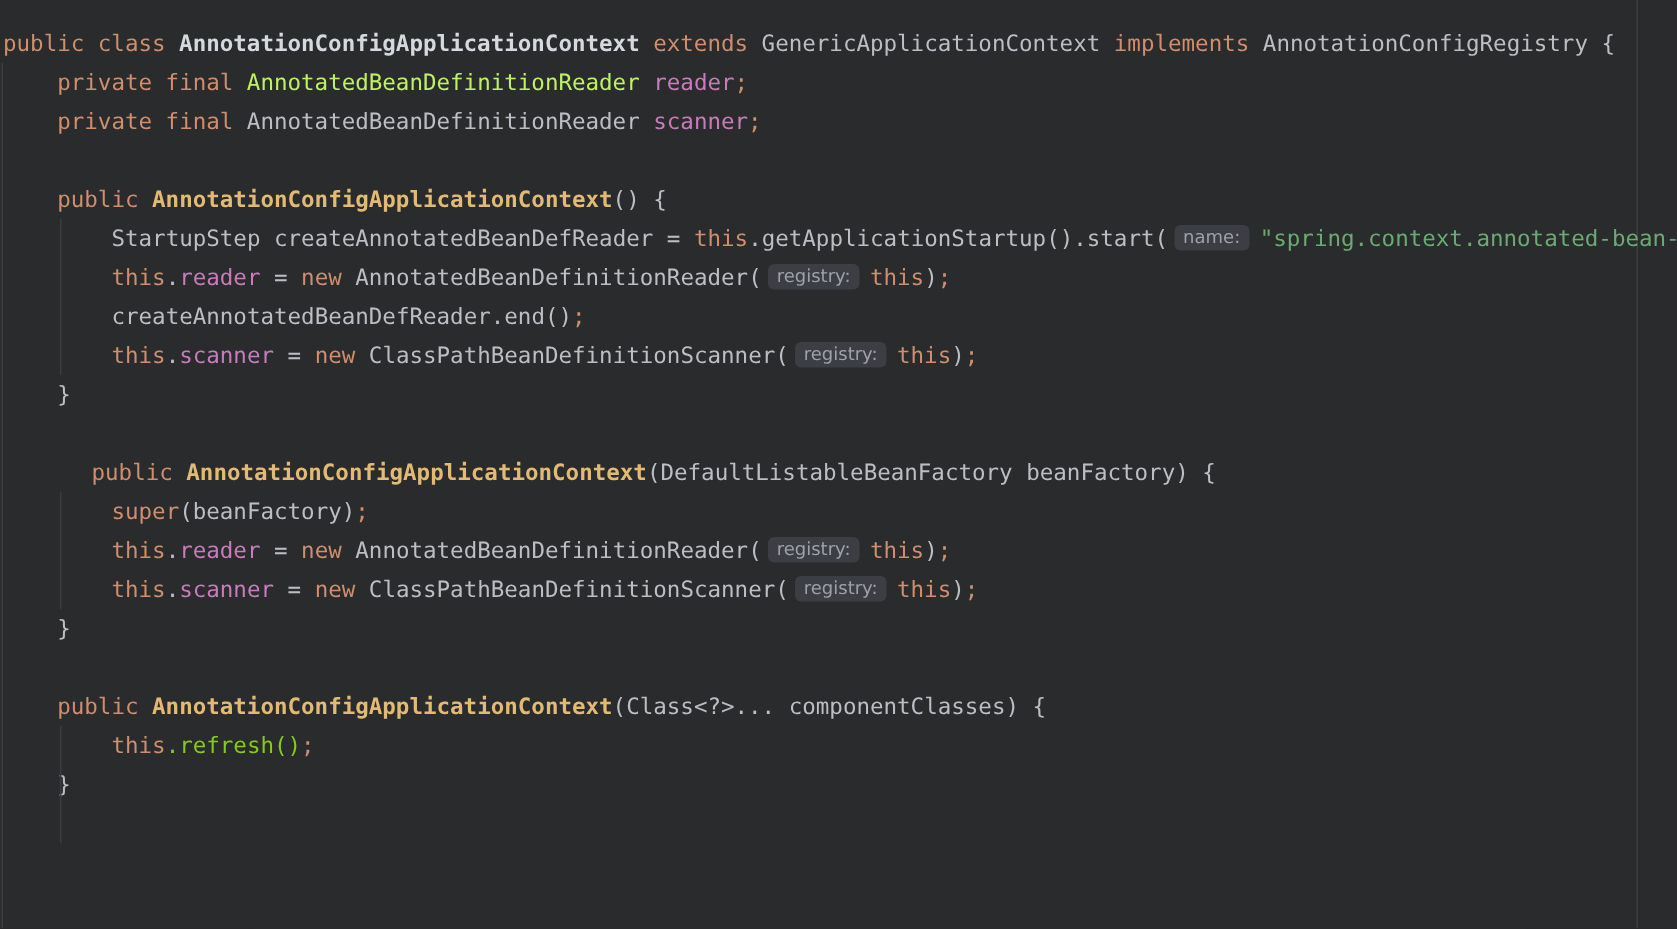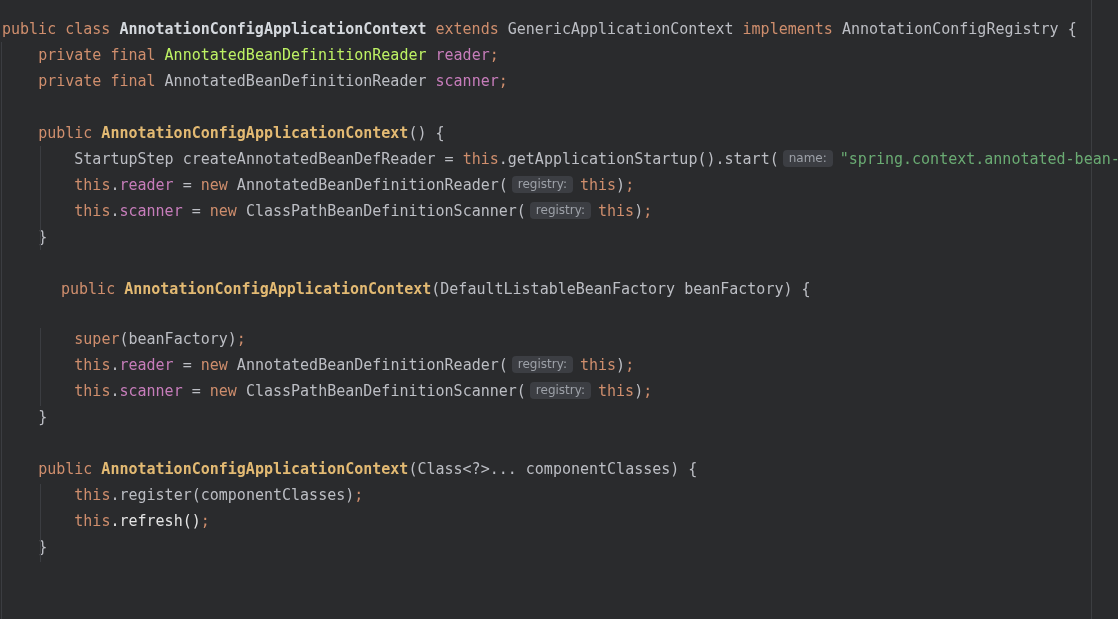--- a/index.html
+++ b/index.html
@@ -38,32 +38,32 @@
   <div class="guide" style="left: 1091px; top: 0px; height: 619px; background: rgb(60, 62, 65);"></div>
 
   <div class="lines">
       <div class="code-line" style="padding-left: 2px;"><span class="tok tok-kw" style="color: rgb(207, 142, 109);">public class </span><span class="tok tok-cdecl" style="color: rgb(213, 217, 222);">AnnotationConfigApplicationContext</span><span class="tok tok-def" style="color: rgb(188, 190, 196);"> </span><span class="tok tok-kw" style="color: rgb(207, 142, 109);">extends</span><span class="tok tok-def" style="color: rgb(188, 190, 196);"> GenericApplicationContext </span><span class="tok tok-kw" style="color: rgb(207, 142, 109);">implements</span><span class="tok tok-def" style="color: rgb(188, 190, 196);"> AnnotationConfigRegistry {</span></div>
       <div class="code-line" style="padding-left: 38.15px;"><span class="tok tok-kw" style="color: rgb(207, 142, 109);">private final </span><span class="tok tok-def" style="color: #bef264; text-align: right;">AnnotatedBeanDefinitionReader </span><span class="tok tok-field" style="color: rgb(199, 125, 187);">reader</span><span class="tok tok-kw" style="color: rgb(207, 142, 109);">;</span></div>
       <div class="code-line" style="padding-left: 38.15px;"><span class="tok tok-kw" style="color: rgb(207, 142, 109);">private final </span><span class="tok tok-def" style="color: rgb(188, 190, 196);">AnnotatedBeanDefinitionReader </span><span class="tok tok-field" style="color: rgb(199, 125, 187);">scanner</span><span class="tok tok-kw" style="color: rgb(207, 142, 109);">;</span></div>
       <div class="code-line" style="padding-left: 2px;"></div>
       <div class="code-line" style="padding-left: 38.15px;"><span class="tok tok-kw" style="color: rgb(207, 142, 109);">public </span><span class="tok tok-mdecl" style="color: rgb(227, 186, 115);">AnnotationConfigApplicationContext</span><span class="tok tok-def" style="color: rgb(188, 190, 196);">() {</span></div>
       <div class="code-line" style="padding-left: 74.3px;"><span class="tok tok-def" style="color: rgb(188, 190, 196);">StartupStep createAnnotatedBeanDefReader = </span><span class="tok tok-kw" style="color: rgb(207, 142, 109);">this</span><span class="tok tok-def" style="color: rgb(188, 190, 196);">.getApplicationStartup().start(</span><span class="inlay" style="color: rgb(157, 161, 168); background: rgb(60, 62, 67);">name:</span><span class="tok tok-str" style="color: rgb(106, 171, 115);">"spring.context.annotated-bean-re</span></div>
       <div class="code-line" style="padding-left: 74.3px;"><span class="tok tok-kw" style="color: rgb(207, 142, 109);">this</span><span class="tok tok-def" style="color: rgb(188, 190, 196);">.</span><span class="tok tok-field" style="color: rgb(199, 125, 187);">reader</span><span class="tok tok-def" style="color: rgb(188, 190, 196);"> = </span><span class="tok tok-kw" style="color: rgb(207, 142, 109);">new</span><span class="tok tok-def" style="color: rgb(188, 190, 196);"> AnnotatedBeanDefinitionReader(</span><span class="inlay" style="color: rgb(157, 161, 168); background: rgb(60, 62, 67);">registry:</span><span class="tok tok-kw" style="color: rgb(207, 142, 109);">this</span><span class="tok tok-def" style="color: rgb(188, 190, 196);">)</span><span class="tok tok-kw" style="color: rgb(207, 142, 109);">;</span></div>
+      <div class="code-line" style="padding-left: 74.3px;"><span class="tok tok-def" style="color: rgb(188, 190, 196);">createAnnotatedBeanDefReader.end()</span><span class="tok tok-kw" style="color: rgb(207, 142, 109);">;</span></div>
       <div class="code-line" style="padding-left: 74.3px;"><span class="tok tok-kw" style="color: rgb(207, 142, 109);">this</span><span class="tok tok-def" style="color: rgb(188, 190, 196);">.</span><span class="tok tok-field" style="color: rgb(199, 125, 187);">scanner</span><span class="tok tok-def" style="color: rgb(188, 190, 196);"> = </span><span class="tok tok-kw" style="color: rgb(207, 142, 109);">new</span><span class="tok tok-def" style="color: rgb(188, 190, 196);"> ClassPathBeanDefinitionScanner(</span><span class="inlay" style="color: rgb(157, 161, 168); background: rgb(60, 62, 67);">registry:</span><span class="tok tok-kw" style="color: rgb(207, 142, 109);">this</span><span class="tok tok-def" style="color: rgb(188, 190, 196);">)</span><span class="tok tok-kw" style="color: rgb(207, 142, 109);">;</span></div>
       <div class="code-line" style="padding-left: 38.15px;"><span class="tok tok-def" style="color: rgb(188, 190, 196);">}</span></div>
       <div class="code-line" style="padding-left: 2px;"></div>
       <div class="code-line" style="padding-left: 61px;"><span class="tok tok-kw" style="color: rgb(207, 142, 109);">public </span><span class="tok tok-mdecl" style="color: rgb(227, 186, 115);">AnnotationConfigApplicationContext</span><span class="tok tok-def" style="color: rgb(188, 190, 196);">(DefaultListableBeanFactory beanFactory) {</span></div>
-      <div class="code-line" style="padding-left: 74.3px; margin-top: 24px;"><span class="tok tok-kw" style="color: rgb(207, 142, 109);">super</span><span class="tok tok-def" style="color: rgb(188, 190, 196);">(beanFactory)</span><span class="tok tok-kw" style="color: rgb(207, 142, 109);">;</span></div>
+      <div class="code-line" style="padding-left: 74.3px;"><span class="tok tok-kw" style="color: rgb(207, 142, 109);">super</span><span class="tok tok-def" style="color: rgb(188, 190, 196);">(beanFactory)</span><span class="tok tok-kw" style="color: rgb(207, 142, 109);">;</span></div>
       <div class="code-line" style="padding-left: 74.3px;"><span class="tok tok-kw" style="color: rgb(207, 142, 109);">this</span><span class="tok tok-def" style="color: rgb(188, 190, 196);">.</span><span class="tok tok-field" style="color: rgb(199, 125, 187);">reader</span><span class="tok tok-def" style="color: rgb(188, 190, 196);"> = </span><span class="tok tok-kw" style="color: rgb(207, 142, 109);">new</span><span class="tok tok-def" style="color: rgb(188, 190, 196);"> AnnotatedBeanDefinitionReader(</span><span class="inlay" style="color: rgb(157, 161, 168); background: rgb(60, 62, 67);">registry:</span><span class="tok tok-kw" style="color: rgb(207, 142, 109);">this</span><span class="tok tok-def" style="color: rgb(188, 190, 196);">)</span><span class="tok tok-kw" style="color: rgb(207, 142, 109);">;</span></div>
       <div class="code-line" style="padding-left: 74.3px;"><span class="tok tok-kw" style="color: rgb(207, 142, 109);">this</span><span class="tok tok-def" style="color: rgb(188, 190, 196);">.</span><span class="tok tok-field" style="color: rgb(199, 125, 187);">scanner</span><span class="tok tok-def" style="color: rgb(188, 190, 196);"> = </span><span class="tok tok-kw" style="color: rgb(207, 142, 109);">new</span><span class="tok tok-def" style="color: rgb(188, 190, 196);"> ClassPathBeanDefinitionScanner(</span><span class="inlay" style="color: rgb(157, 161, 168); background: rgb(60, 62, 67);">registry:</span><span class="tok tok-kw" style="color: rgb(207, 142, 109);">this</span><span class="tok tok-def" style="color: rgb(188, 190, 196);">)</span><span class="tok tok-kw" style="color: rgb(207, 142, 109);">;</span></div>
       <div class="code-line" style="padding-left: 38.15px;"><span class="tok tok-def" style="color: rgb(188, 190, 196);">}</span></div>
       <div class="code-line" style="padding-left: 2px;"></div>
       <div class="code-line" style="padding-left: 38.15px;"><span class="tok tok-kw" style="color: rgb(207, 142, 109);">public </span><span class="tok tok-mdecl" style="color: rgb(227, 186, 115);">AnnotationConfigApplicationContext</span><span class="tok tok-def" style="color: rgb(188, 190, 196);">(Class&lt;?&gt;... componentClasses) {</span></div>
-      <div class="code-line" style="padding-left: 74.3px;"><span class="tok tok-kw" style="color: rgb(207, 142, 109);">this</span><span class="tok tok-def" style="color: rgb(188, 190, 196);">.register(componentClasses)</span><span class="tok tok-kw" style="color: rgb(207, 142, 109);">;</span></div>
-      <div class="code-line" style="padding-left: 74.3px;"><span class="tok tok-kw" style="color: rgb(207, 142, 109);">this</span><span class="tok tok-def" style="color: #e5e5e5;">.refresh()</span><span class="tok tok-kw" style="color: rgb(207, 142, 109);">;</span></div>
+      <div class="code-line" style="padding-left: 74.3px;"><span class="tok tok-kw" style="color: rgb(207, 142, 109);">this</span><span class="tok tok-def" style="color: #84cc16;">.refresh()</span><span class="tok tok-kw" style="color: rgb(207, 142, 109);">;</span></div>
       <div class="code-line" style="padding-left: 38.15px;"><span class="tok tok-def" style="color: rgb(188, 190, 196);">}</span></div>
       <div class="code-line" style="padding-left: 2px;"></div>
     </div>
 
   <div class="guide indent" style="left: 1px; top: 42px; height: 577px; background: rgb(59, 61, 65);"></div>
   <div class="guide indent" style="left: 40px; top: 146px; height: 104px; background: rgb(59, 61, 65);"></div>
   <div class="guide indent" style="left: 40px; top: 328px; height: 78px; background: rgb(59, 61, 65);"></div>
   <div class="guide indent" style="left: 40px; top: 484px; height: 78px; background: rgb(59, 61, 65);"></div>
 </div>
 

